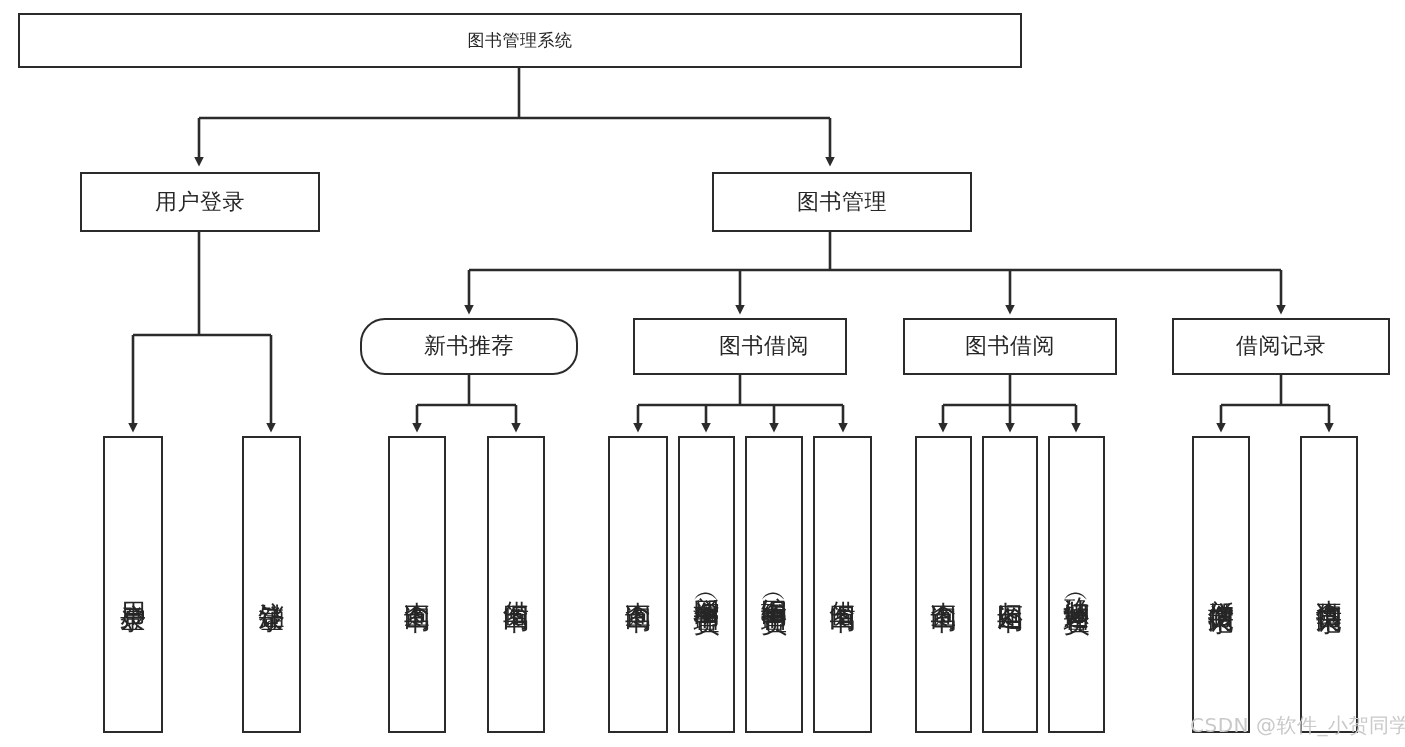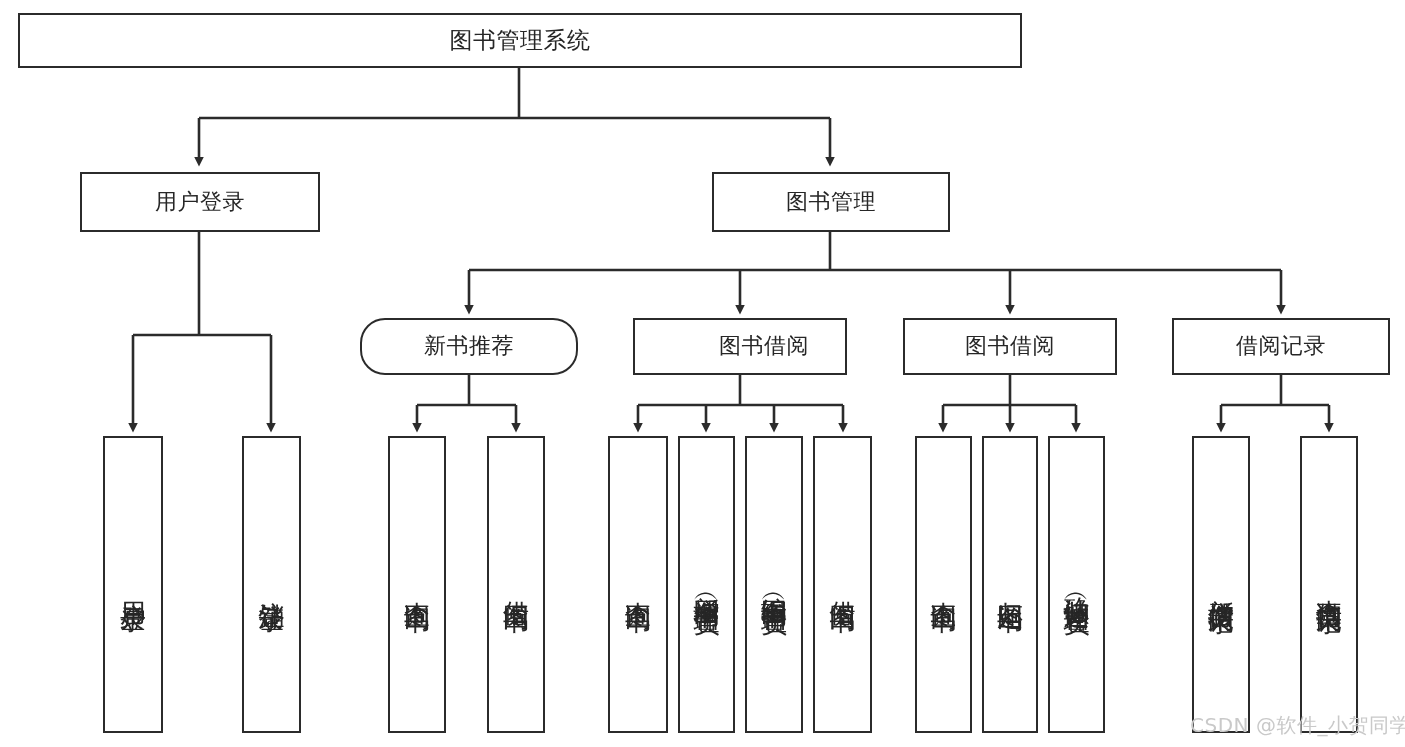--- a/index.html
+++ b/index.html
@@ -39,21 +39,21 @@
     text-align: center;
     line-height: 1.28;
     color: #262626;
   }
   .node.horizontal .label {
     font-size: 22px;
     letter-spacing: 0.5px;
     white-space: nowrap;
   }
   .node.root .label {
-    font-size: 23px;
+    font-size: 17px;
   }
   .node.vertical {
     align-items: center;
     justify-content: center;
   }
   .node.vertical .label {
     writing-mode: vertical-rl;
     text-orientation: upright;
     font-size: 26px;
     line-height: 1.12;
@@ -124,21 +124,21 @@
     </g>
   </svg>
 
   <div class="node horizontal root" style="left:18px; top:13px; width:1004px; height:55px;">
     <span class="label">图书管理系统</span>
   </div>
 
   <div class="node horizontal" style="left:80px; top:172px; width:240px; height:60px;">
     <span class="label">用户登录</span>
   </div>
-  <div class="node horizontal" style="left:712px; top:172px; width:238px; height:60px;">
+  <div class="node horizontal" style="left:712px; top:172px; width:260px; height:60px;">
     <span class="label">图书管理</span>
   </div>
 
   <div class="node horizontal" style="left:360px; top:318px; width:218px; height:57px;border-radius:25px;">
     <span class="label">新书推荐</span>
   </div>
   <div class="node horizontal" style="left:633px; top:318px; width:214px; height:57px;padding-left:48px;">
     <span class="label">图书借阅</span>
   </div>
   <div class="node horizontal" style="left:903px; top:318px; width:214px; height:57px;">

